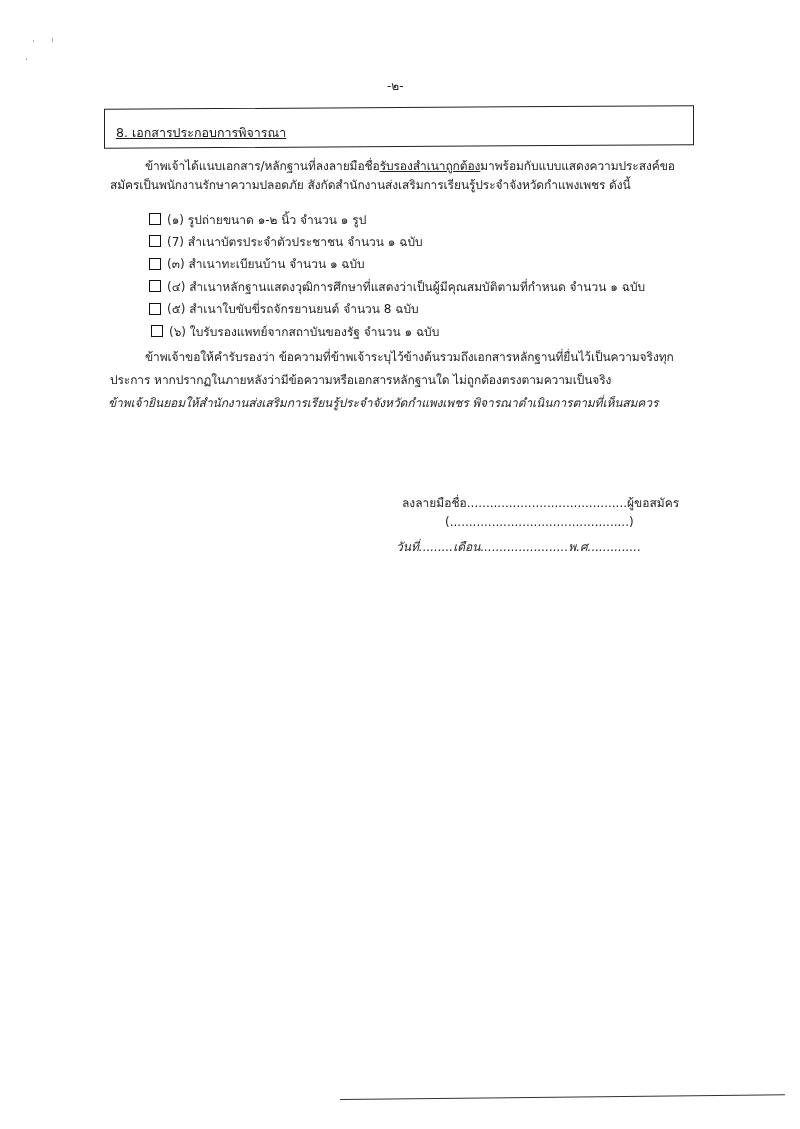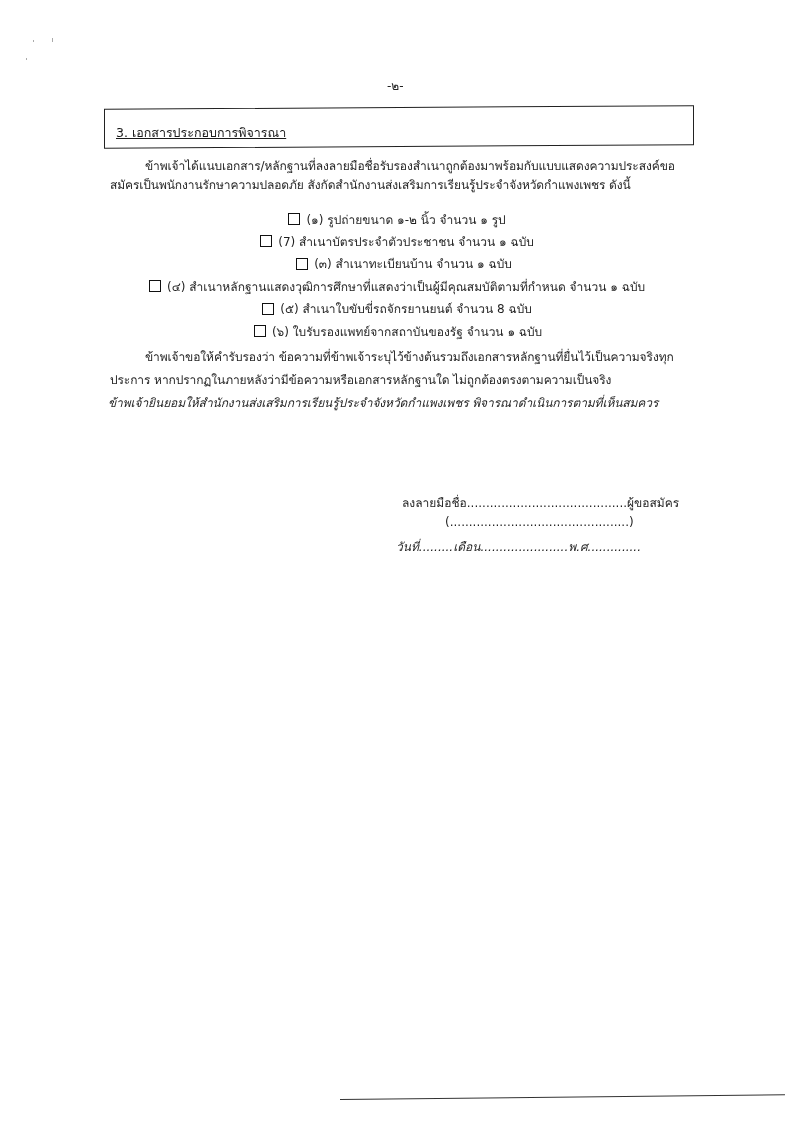--- a/index.html
+++ b/index.html
@@ -10,22 +10,22 @@
   .abs { position: absolute; white-space: nowrap; }
   .page-num { left: 387px; top: 76px; font-size: 12px; color: #222; }
   .header-box {
     position: absolute; left: 104px; top: 107px; width: 590px; height: 40px;
     border: 1.2px solid #222; transform: skewY(-0.35deg); box-sizing: border-box;
   }
   .header-title {
     left: 116px; top: 123px; font-size: 12.5px; text-decoration: underline; color: #1a1a1a;
   }
   .para { font-size: 12px; letter-spacing: -0.1px; color: #1f1f1f; }
-  .u { }
-  .check-row { display: flex; align-items: center; font-size: 12px; color: #1f1f1f; justify-content: center; }
+  .u { text-decoration: underline; }
+  .check-row { display: flex; align-items: center; font-size: 12px; color: #1f1f1f; }
   .checkbox {
     width: 12px; height: 12px; border: 1.6px solid #111; box-sizing: border-box;
     margin-right: 6px; display: inline-block; background: #fff;
   }
   .sig { font-size: 12px; color: #1f1f1f; }
   .bottom-line {
     position: absolute; left: 340px; top: 1099px; width: 445px; height: 0;
     border-top: 1px solid #333; transform: rotate(-0.6deg); transform-origin: left center;
   }
   .speck { position: absolute; width: 1px; height: 2px; background: #aaa; }
@@ -33,37 +33,37 @@
 </head>
 <body>
 
 <div class="speck" style="left:33px;top:40px;"></div>
 <div class="speck" style="left:52px;top:38px;height:4px;"></div>
 <div class="speck" style="left:26px;top:58px;"></div>
 
 <div class="abs page-num">-๒-</div>
 
 <div class="header-box"></div>
-<div class="abs header-title">3. เอกสารประกอบการพิจารณา</div>
+<div class="abs header-title">8. เอกสารประกอบการพิจารณา</div>
 
 <div class="abs para" style="left:145px; top:156px;">
   <span>ข้าพเจ้าได้แนบเอกสาร/หลักฐานที่ลงลายมือชื่อ</span><span class="u">รับรองสำเนาถูกต้อง</span><span>มาพร้อมกับแบบแสดงความประสงค์ขอ</span>
 </div>
 <div class="abs para" style="left:110px; top:175px;">สมัครเป็นพนักงานรักษาความปลอดภัย สังกัดสำนักงานส่งเสริมการเรียนรู้ประจำจังหวัดกำแพงเพชร  ดังนี้</div>
 
 <div class="abs" style="left:149px; top:208px;">
   <div class="check-row" style="height:22px;">
     <span class="checkbox"></span>
     <span>(๑)  รูปถ่ายขนาด ๑-๒ นิ้ว  จำนวน  ๑  รูป</span>
   </div>
   <div class="check-row" style="height:22px;">
     <span class="checkbox"></span>
     <span>(7)  สำเนาบัตรประจำตัวประชาชน จำนวน ๑ ฉบับ</span>
   </div>
-  <div class="check-row" style="height:23px;margin-left:14px;">
+  <div class="check-row" style="height:23px;">
     <span class="checkbox"></span>
     <span>(๓)  สำเนาทะเบียนบ้าน  จำนวน ๑  ฉบับ</span>
   </div>
   <div class="check-row" style="height:22px;">
     <span class="checkbox"></span>
     <span>(๔)  สำเนาหลักฐานแสดงวุฒิการศึกษาที่แสดงว่าเป็นผู้มีคุณสมบัติตามที่กำหนด  จำนวน ๑ ฉบับ</span>
   </div>
   <div class="check-row" style="height:23px;">
     <span class="checkbox"></span>
     <span>(๕)  สำเนาใบขับขี่รถจักรยานยนต์  จำนวน 8  ฉบับ</span>

